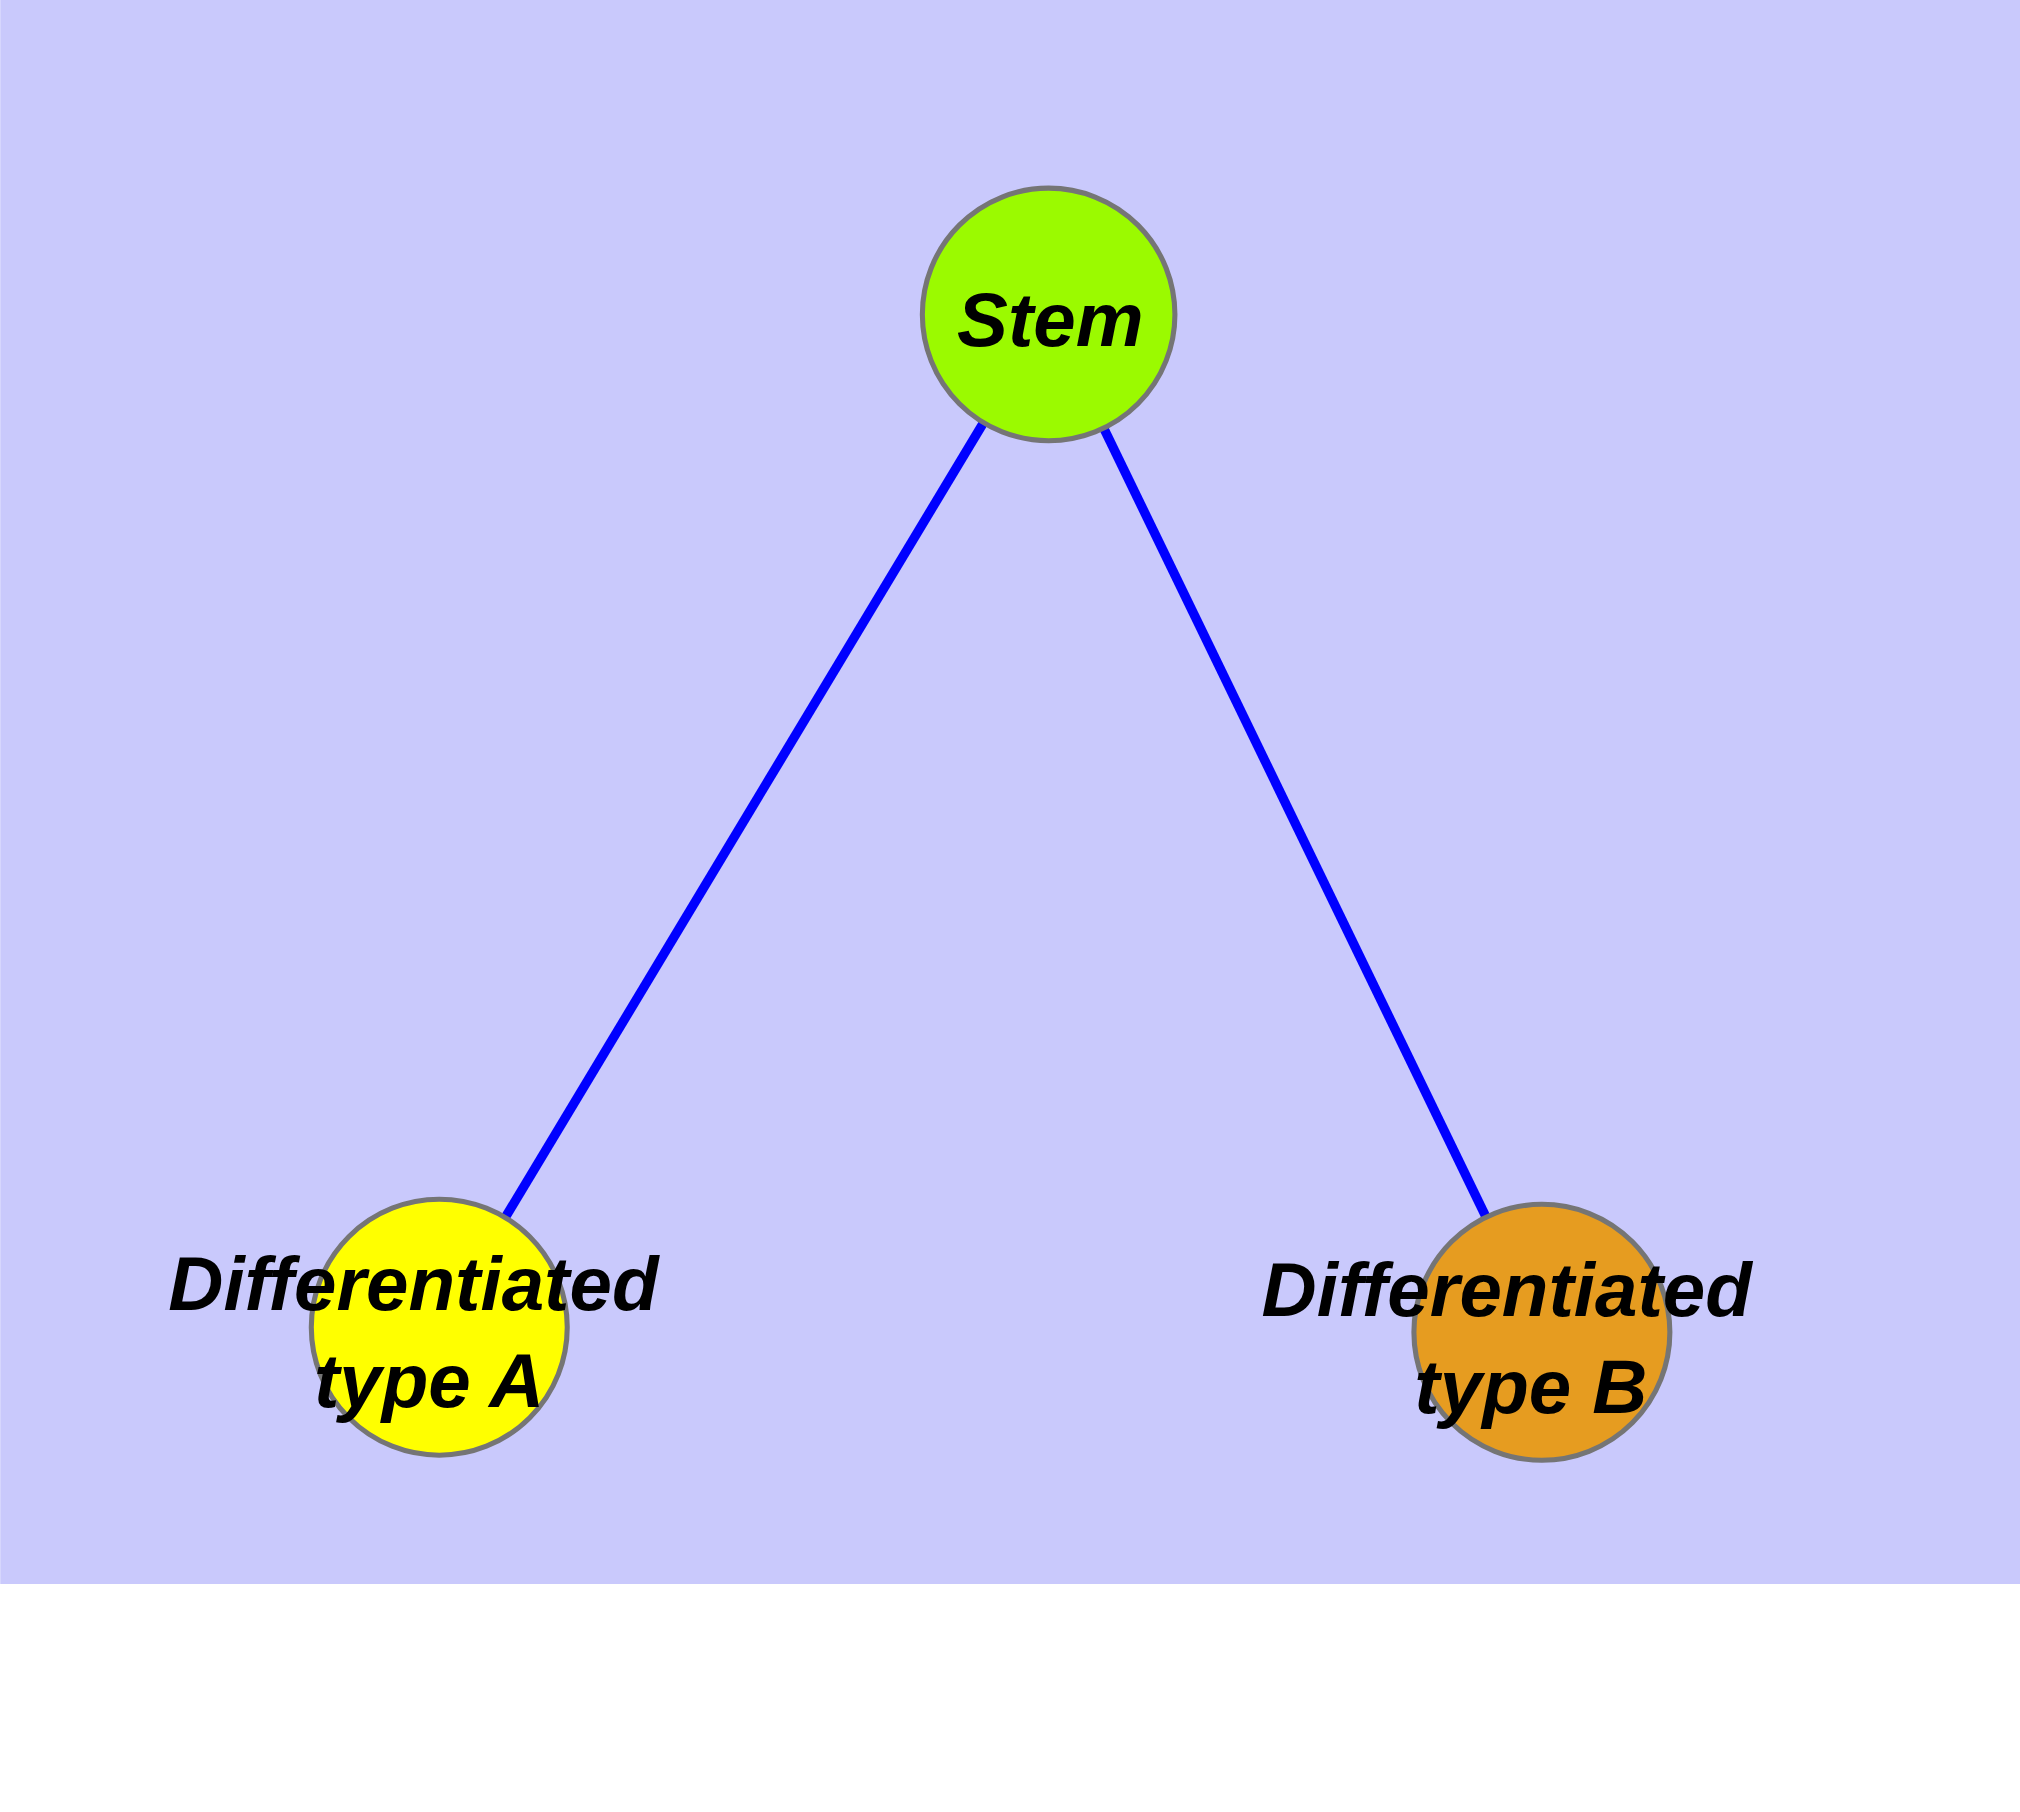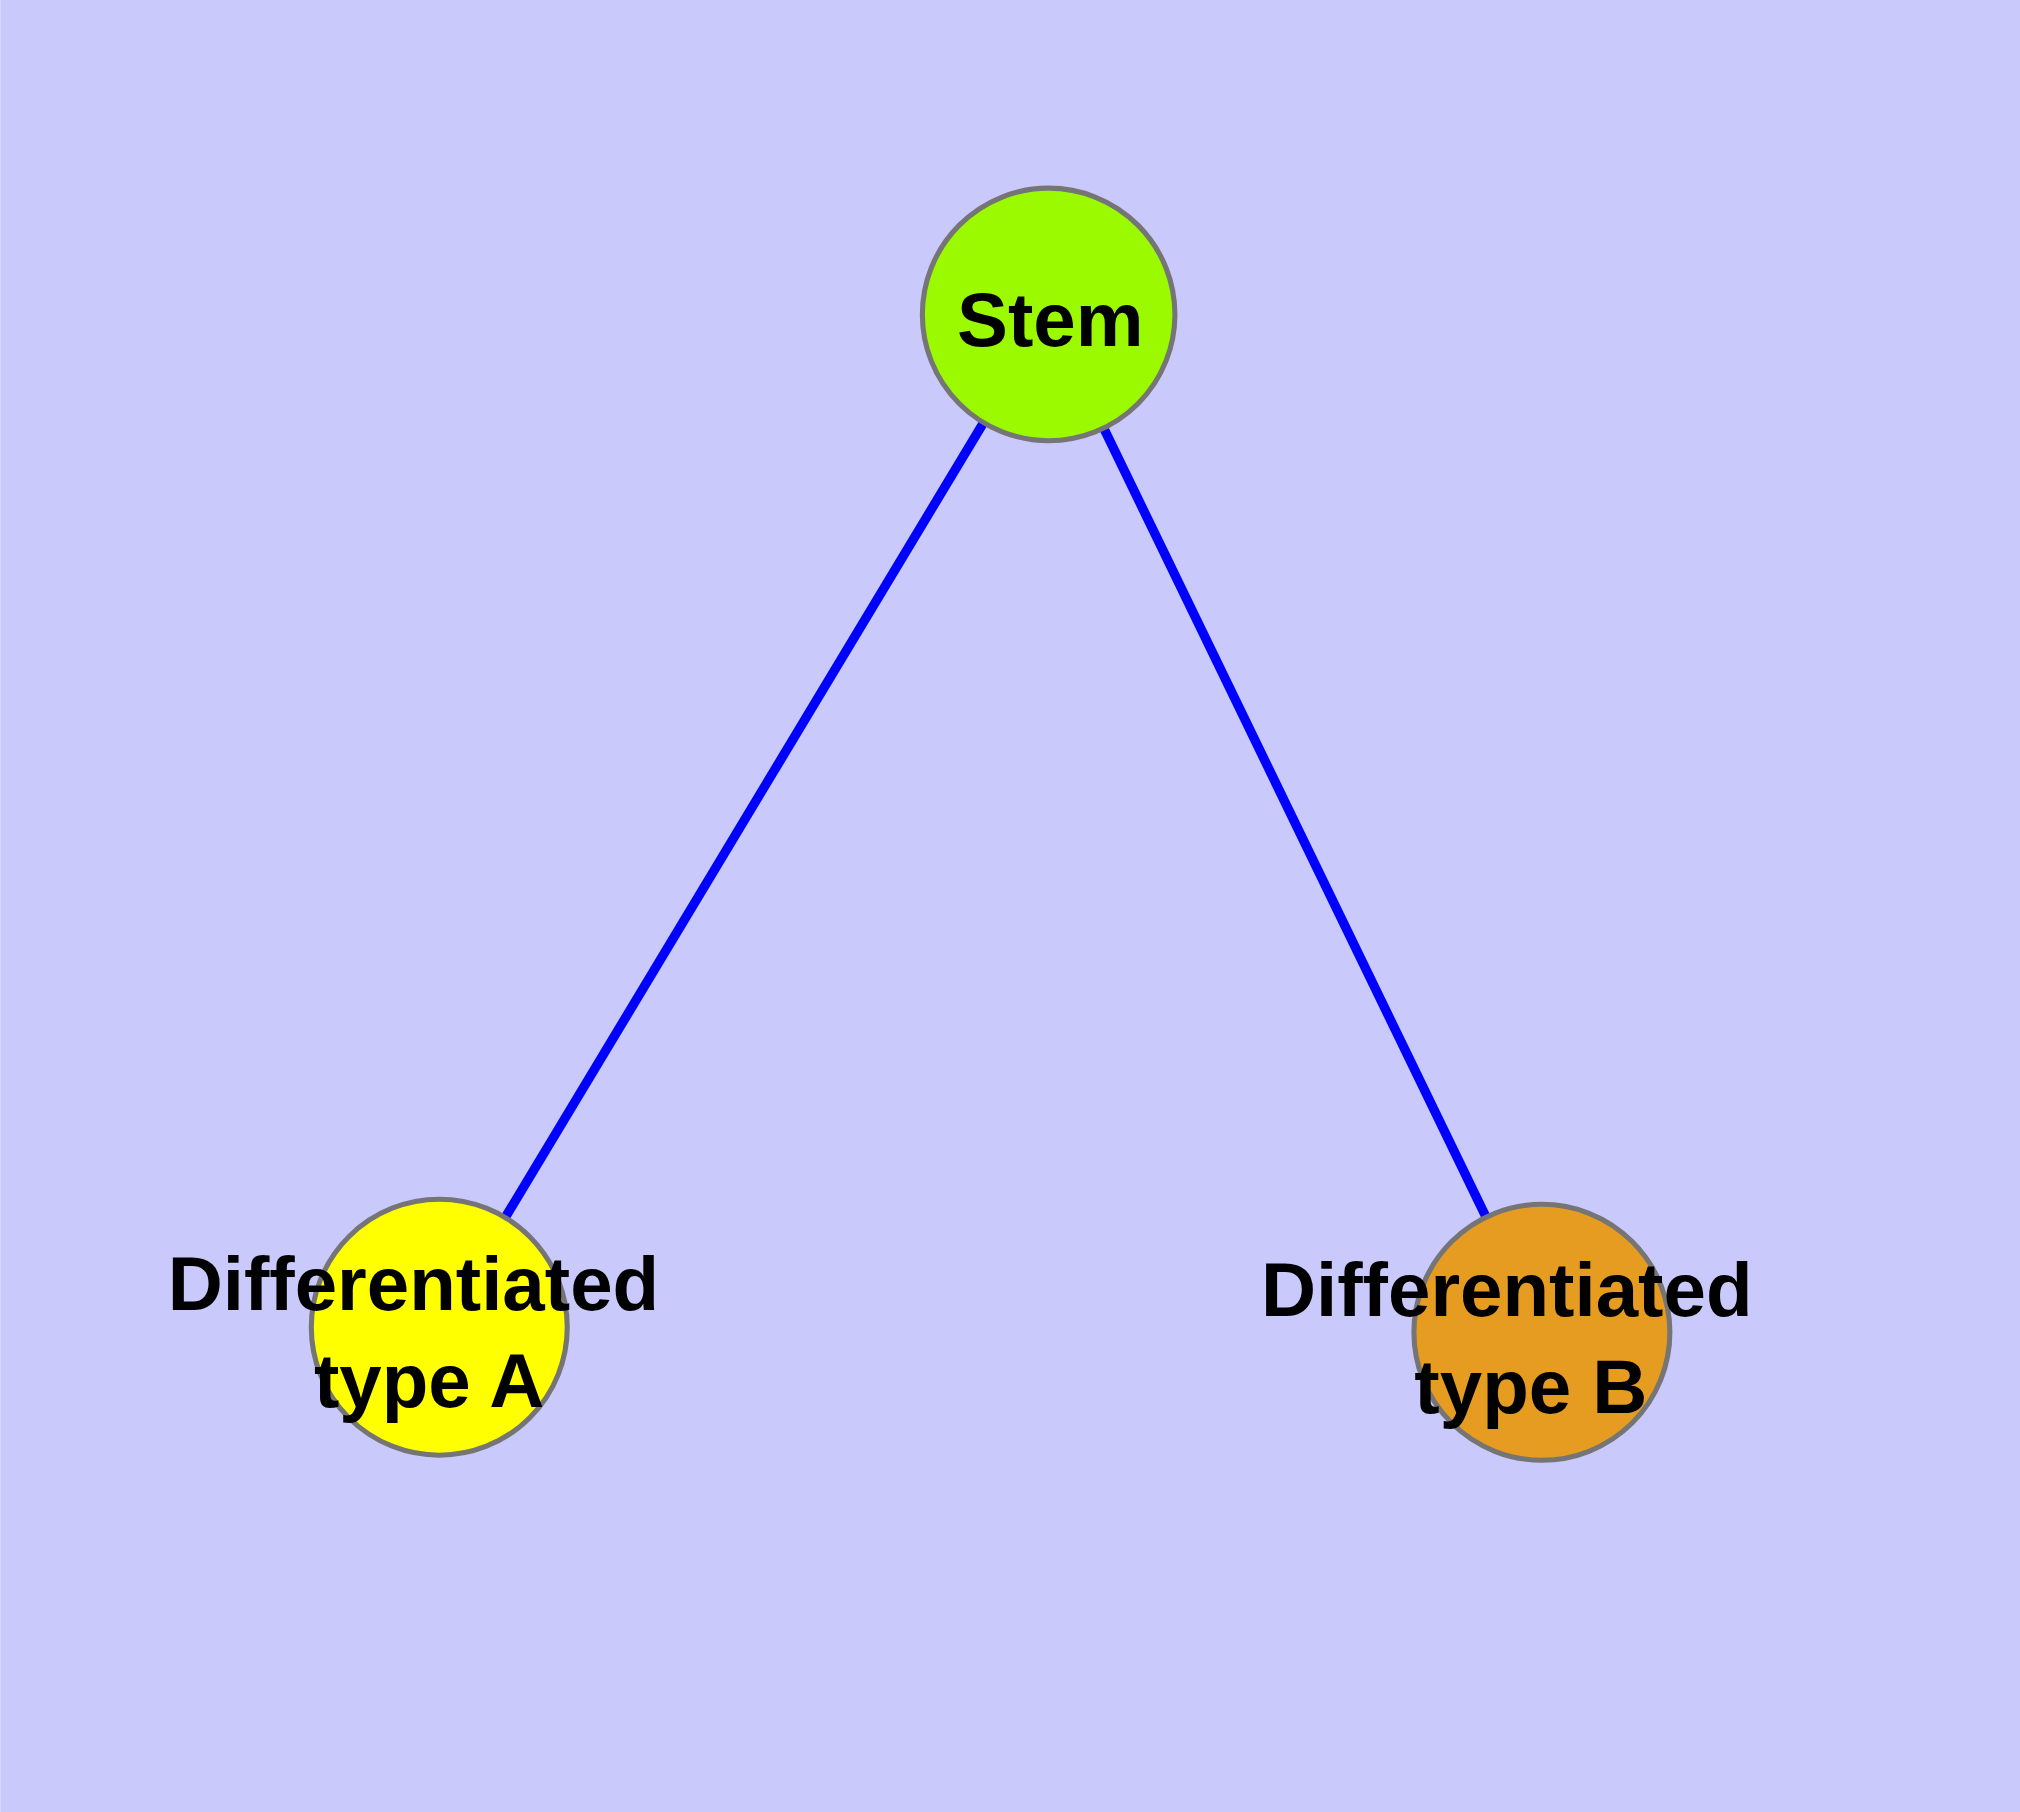--- a/index.html
+++ b/index.html
@@ -2,23 +2,24 @@
 <html style="font-size:13.6px"><head>
 <meta charset="utf-8">
 <style>
   html, body {
     margin: 0;
     padding: 0;
     background: #ffffff;
   }
   .stage {
     width: 2021px;
-    height: 1812px;
+    height: 1584px;
     overflow: hidden;
     position: relative;
+    font-style: italic;
   }
   svg {
     display: block;
   }
   .node-label {
     font-family: "Liberation Sans", "DejaVu Sans", sans-serif;
     font-weight: bold;
     font-size: 90px;
     text-anchor: middle;
   }

